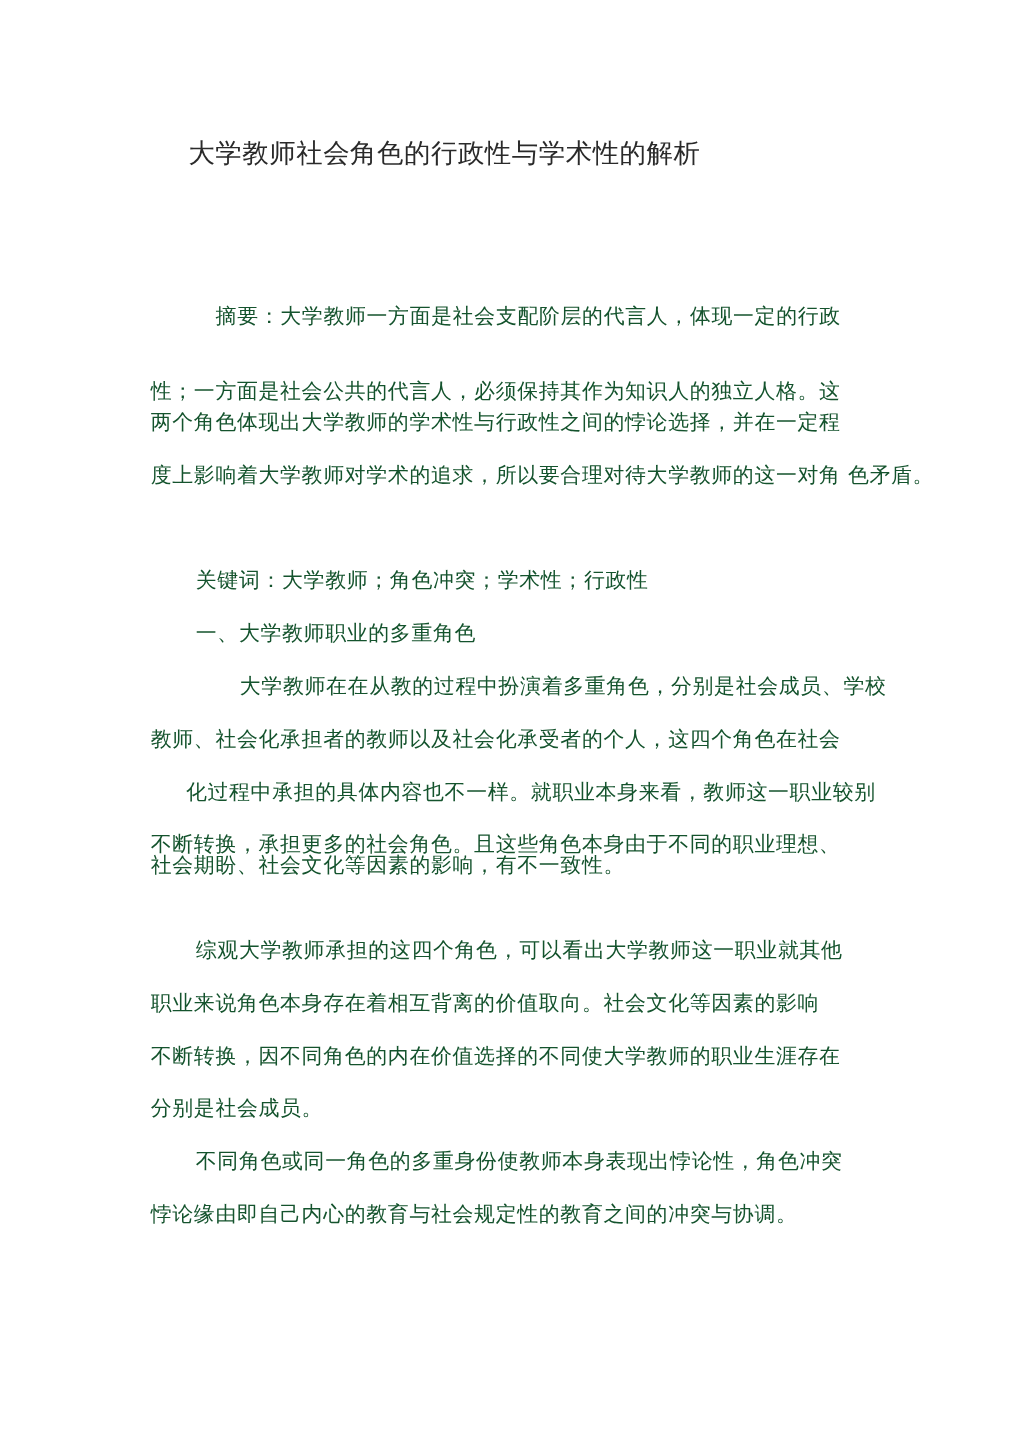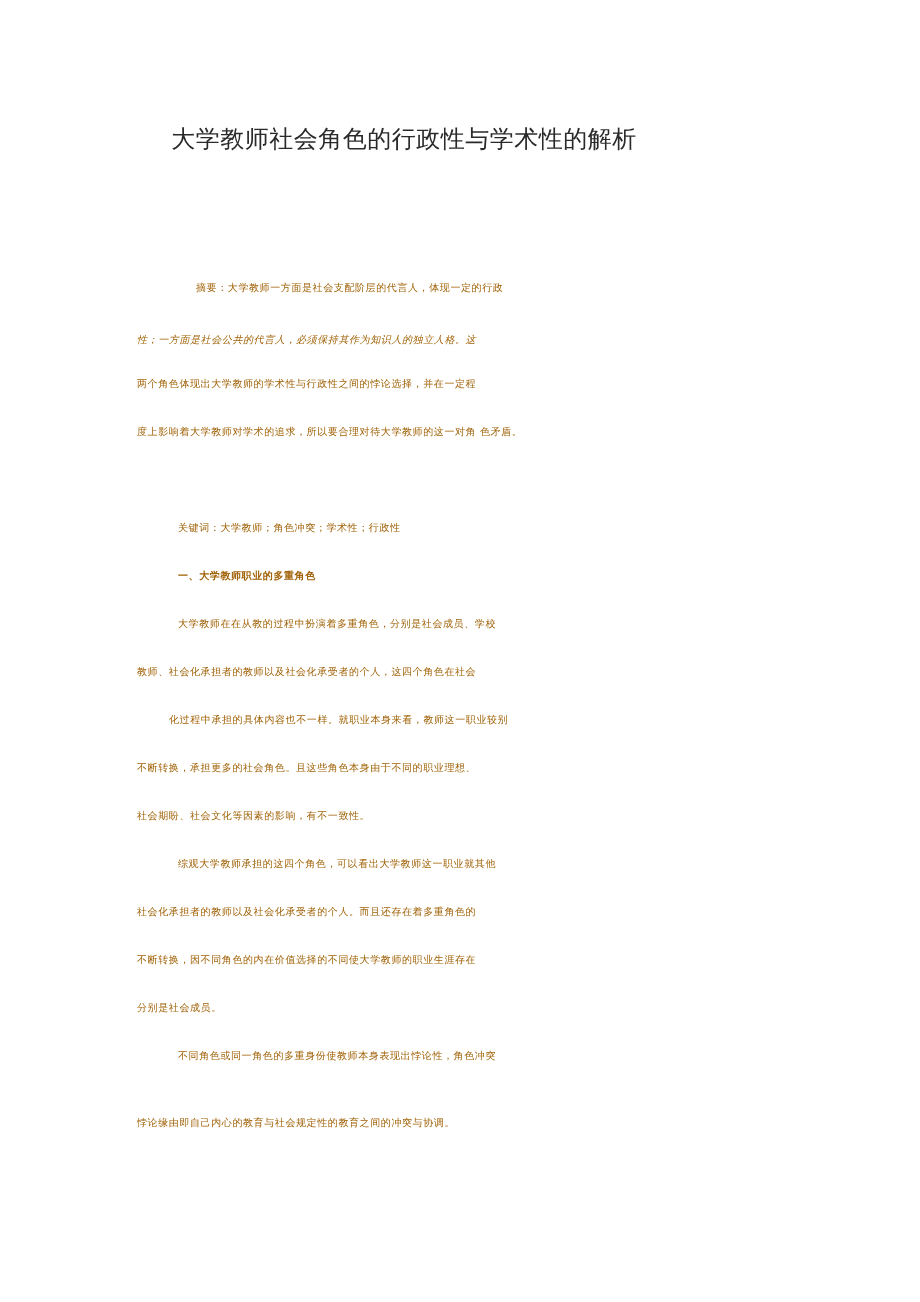--- a/index.html
+++ b/index.html
@@ -22,52 +22,52 @@
       width: 808px;
       text-align: center;
       font-size: 24px;
       line-height: 34px;
       color: #2a2a2a;
       letter-spacing: 0.5px;
     }
     .line {
       position: absolute;
       left: 137px;
-      font-size: 10px;
+      font-size: 19px;
       line-height: 24px;
       white-space: nowrap;
-      color: #a16207;
+      color: #14532d;
       letter-spacing: 0.6px;
     }
     .indent { left: 178px; }
     .indent-abs { left: 196px; }
   </style>
 </head>
 <body>
 
 <div>
 
   <div class="title">大学教师社会角色的行政性与学术性的解析</div>
 
   <div class="line indent-abs" style="top:276px;">摘要：大学教师一方面是社会支配阶层的代言人，体现一定的行政</div>
-  <div class="line" style="top:328px;font-style:italic;">性；一方面是社会公共的代言人，必须保持其作为知识人的独立人格。这</div>
+  <div class="line" style="top:344px;">性；一方面是社会公共的代言人，必须保持其作为知识人的独立人格。这</div>
   <div class="line" style="top:372px;">两个角色体现出大学教师的学术性与行政性之间的悖论选择，并在一定程</div>
   <div class="line" style="top:420px;">度上影响着大学教师对学术的追求，所以要合理对待大学教师的这一对角  色矛盾。</div>
 
   <div class="line indent" style="top:516px;">关键词：大学教师；角色冲突；学术性；行政性</div>
 
-  <div class="line indent" style="top:564px;font-weight:bold;">一、大学教师职业的多重角色</div>
+  <div class="line indent" style="top:564px;">一、大学教师职业的多重角色</div>
 
-  <div class="line indent" style="top:612px;">大学教师在在从教的过程中扮演着多重角色，分别是社会成员、学校</div>
+  <div class="line indent" style="top:612px;margin-left:40px;">大学教师在在从教的过程中扮演着多重角色，分别是社会成员、学校</div>
   <div class="line" style="top:660px;">教师、社会化承担者的教师以及社会化承受者的个人，这四个角色在社会</div>
   <div class="line" style="top:708px;margin-left:32px;">化过程中承担的具体内容也不一样。就职业本身来看，教师这一职业较别</div>
   <div class="line" style="top:756px;">不断转换，承担更多的社会角色。且这些角色本身由于不同的职业理想、</div>
-  <div class="line" style="top:804px;">社会期盼、社会文化等因素的影响，有不一致性。</div>
+  <div class="line" style="top:775px;">社会期盼、社会文化等因素的影响，有不一致性。</div>
 
   <div class="line indent" style="top:852px;">综观大学教师承担的这四个角色，可以看出大学教师这一职业就其他</div>
-  <div class="line" style="top:900px;">社会化承担者的教师以及社会化承受者的个人。而且还存在着多重角色的</div>
+  <div class="line" style="top:900px;">职业来说角色本身存在着相互背离的价值取向。社会文化等因素的影响</div>
   <div class="line" style="top:948px;">不断转换，因不同角色的内在价值选择的不同使大学教师的职业生涯存在</div>
   <div class="line" style="top:996px;">分别是社会成员。</div>
 
   <div class="line indent" style="top:1044px;">不同角色或同一角色的多重身份使教师本身表现出悖论性，角色冲突</div>
-  <div class="line" style="top:1092px;margin-top:19px;">悖论缘由即自己内心的教育与社会规定性的教育之间的冲突与协调。</div>
+  <div class="line" style="top:1092px;">悖论缘由即自己内心的教育与社会规定性的教育之间的冲突与协调。</div>
 
 </div>
 
 </body></html>

